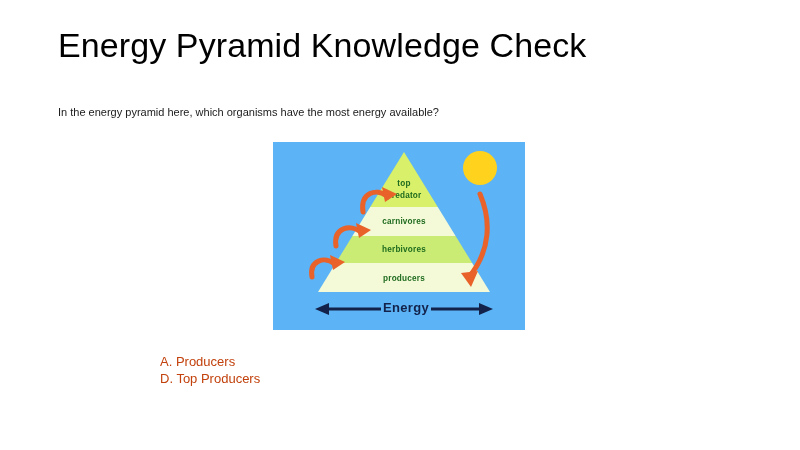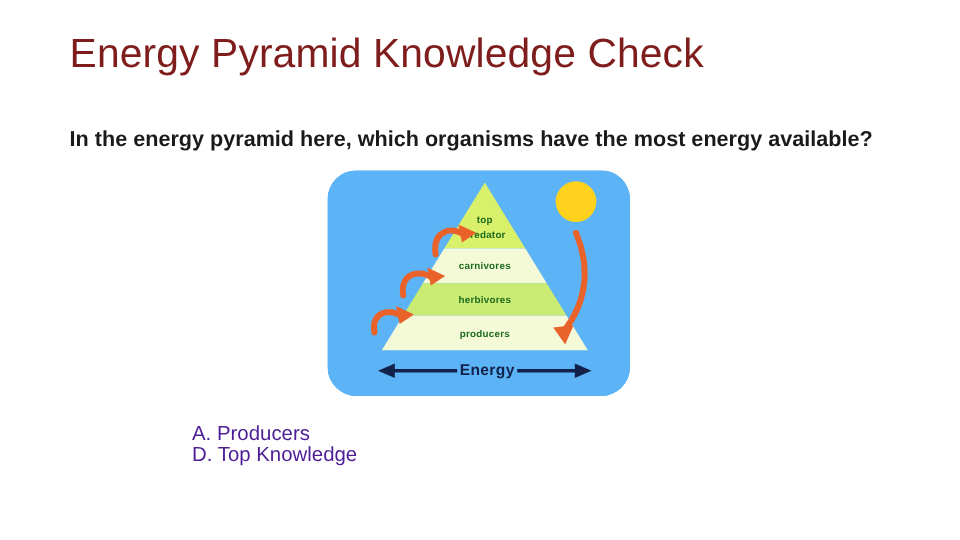--- a/index.html
+++ b/index.html
@@ -21,46 +21,45 @@
     background: #ffffff;
   }
 
   
   #slide-title {
     position: absolute;
     left: 58px;
     top: 26px;
     font-size: 34px;
     font-weight: 400;
-    color: #7f1d1d;
+    color: #000000;
     letter-spacing: 0.1px;
     white-space: nowrap;
   }
 
   
   #question-text {
     position: absolute;
     left: 58px;
     top: 106px;
-    font-size: 18px;
-    font-weight: 700;
+    font-size: 11px;
+    font-weight: 400;
     color: #1a1a1a;
     white-space: nowrap;
   }
 
   
   #pyramid-figure {
     position: absolute;
     left: 273px;
     top: 142px;
     width: 252px;
     height: 188px;
     background: #5cb3f5;
     overflow: hidden;
-    border-radius: 24px;
   }
   #pyramid-svg {
     display: block;
     width: 252px;
     height: 188px;
   }
   .tier-label {
     font-family: "Liberation Sans", sans-serif;
     font-size: 8.2px;
     font-weight: bold;
@@ -77,22 +76,22 @@
     text-anchor: middle;
     dominant-baseline: middle;
     letter-spacing: 0.3px;
   }
 
   
   #answer-list {
     position: absolute;
     left: 160px;
     top: 353px;
-    font-size: 17px;
-    color: #4c1d95;
+    font-size: 13px;
+    color: #c2410c;
     line-height: 17px;
   }
   .answer-option {
     white-space: nowrap;
   }
 </style>
 </head>
 <body>
 
 <div id="slide">
@@ -152,16 +151,16 @@
         <polygon points="42,167 56,161 56,173" fill="#12224a"></polygon>
         <line x1="158" y1="167" x2="210" y2="167" stroke="#12224a" stroke-width="3"></line>
         <polygon points="220,167 206,161 206,173" fill="#12224a"></polygon>
       </g>
       <text class="energy-label" x="133" y="167">Energy</text>
     </svg>
   </div>
 
   <div id="answer-list">
     <div class="answer-option">A. Producers</div>
-    <div class="answer-option">D. Top Knowledge</div>
+    <div class="answer-option">D. Top Producers</div>
   </div>
 
 </div>
 
 </body></html>

